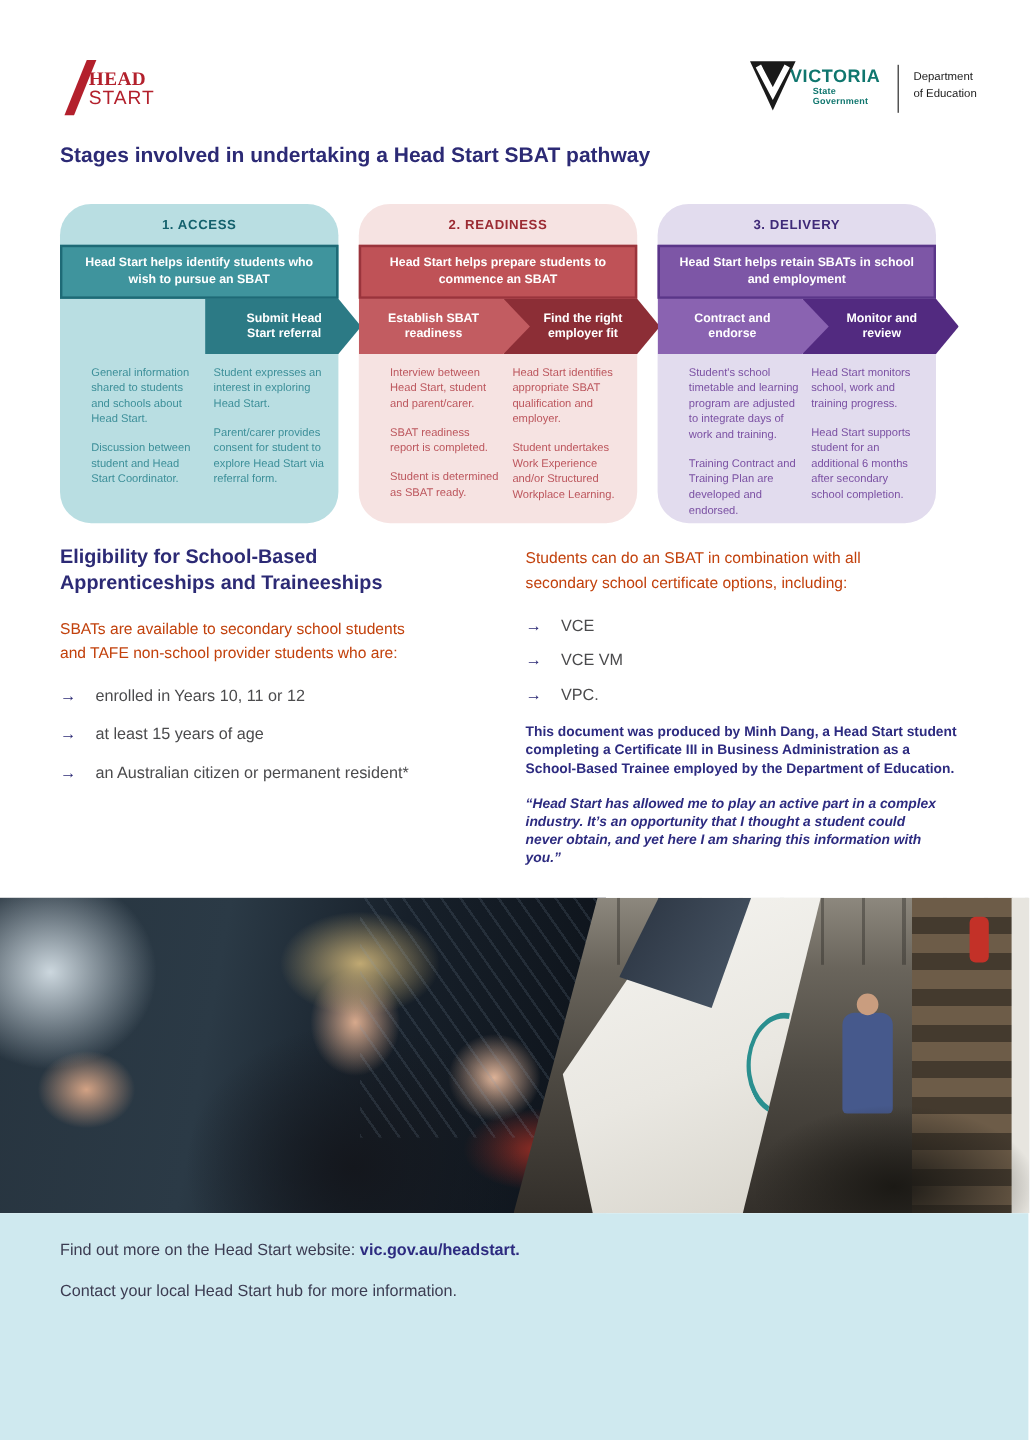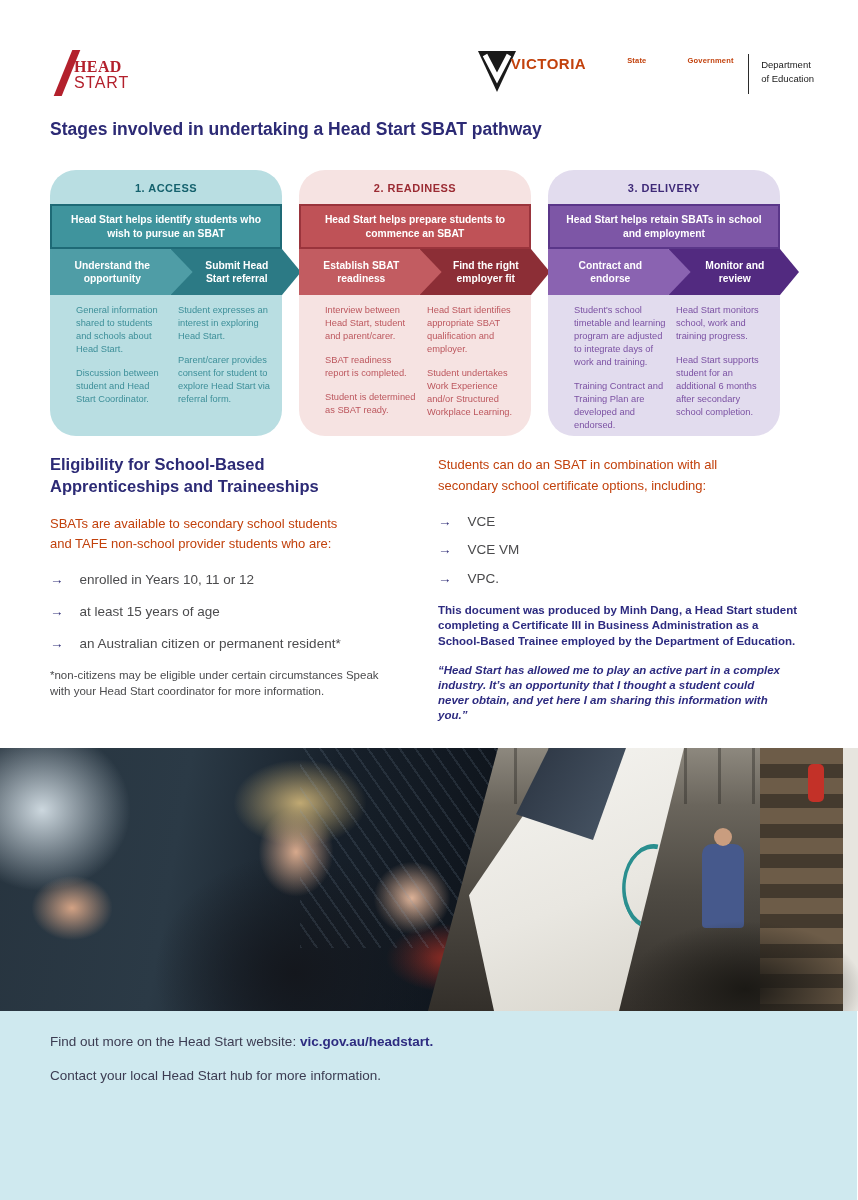--- a/index.html
+++ b/index.html
@@ -9,21 +9,21 @@
   
   .brand-row{position:absolute;top:50px;left:57px;right:44px;display:flex;
              justify-content:space-between;align-items:flex-start;}
   .hs-logo{display:flex;align-items:flex-start;}
   .hs-slash{width:8px;height:46px;background:#b3202c;transform:skewX(-22deg);
             margin-right:3px;margin-left:6px;}
   .hs-words{display:flex;flex-direction:column;color:#b3202c;line-height:1.02;margin-top:9px;}
   .hs-head{font-weight:bold;font-size:16px;letter-spacing:.4px;font-family:Liberation Serif, serif;}
   .hs-start{font-size:16px;letter-spacing:.8px;}
   .vic-logo{display:flex;align-items:flex-start;}
-  .vic-words{display:flex;flex-direction:row;color:#c2410c;margin-left:-8px;margin-top:6px;gap:22px;}
+  .vic-words{display:flex;flex-direction:column;color:#0f766e;margin-left:-8px;margin-top:6px;}
   .vic-name{font-weight:bold;font-size:15px;letter-spacing:.5px;line-height:1;}
   .vic-sub{font-weight:bold;font-size:7.5px;line-height:1.25;letter-spacing:.2px;margin-left:19px;}
   .vic-divider{width:1.5px;height:40px;background:#2b2b2b;margin:4px 12px 0 14px;}
   .vic-dept{display:flex;flex-direction:column;font-size:9.5px;color:#1a1a1a;
             line-height:1.45;padding-top:8px;}
 
   
   .page-title{position:absolute;top:119px;left:50px;margin:0;font-size:17.5px;
               font-weight:bold;color:#2c2a75;}
 
@@ -162,23 +162,20 @@
   </header>
 
   <h1 class="page-title">Stages involved in undertaking a Head Start SBAT pathway</h1>
 
   <div class="panels">
 
     <section class="panel teal">
       <div class="panel-title">1. ACCESS</div>
       <div class="panel-bar">Head Start helps identify students who wish to pursue an SBAT</div>
       <div class="chev-row">
-        <div class="chev chev-left">
-            <span>Understand the opportunity</span>
-          </div>
         <div class="chev chev-right">
             <span>Submit Head Start referral</span>
           </div>
       </div>
       <div class="panel-body">
         <div class="pcol">
           <p>General information shared to students and schools about Head Start.</p>
           <p>Discussion between student and Head Start Coordinator.</p>
         </div>
         <div class="pcol">
@@ -248,21 +245,20 @@
           </li>
         <li>
             <span class="arrow">→</span>
             <span>at least 15 years of age</span>
           </li>
         <li>
             <span class="arrow">→</span>
             <span>an Australian citizen or permanent resident*</span>
           </li>
       </ul>
-      <p class="footnote">*non-citizens may be eligible under certain circumstances Speak with your Head Start coordinator for more information.</p>
     </div>
     <div class="col-right">
       <p class="intro">Students can do an SBAT in combination with all secondary school certificate options, including:</p>
       <ul class="arrow-list tight">
         <li>
             <span class="arrow">→</span>
             <span>VCE</span>
           </li>
         <li>
             <span class="arrow">→</span>

